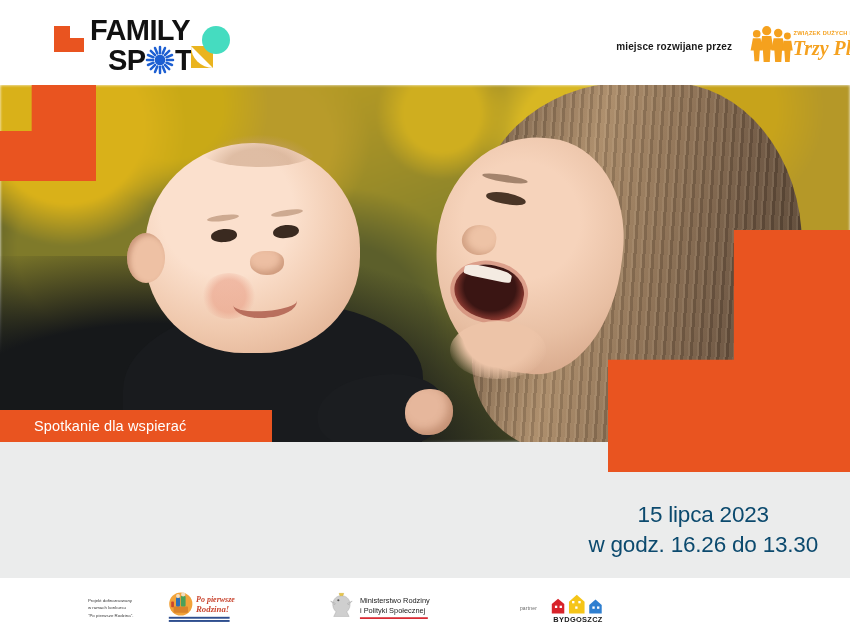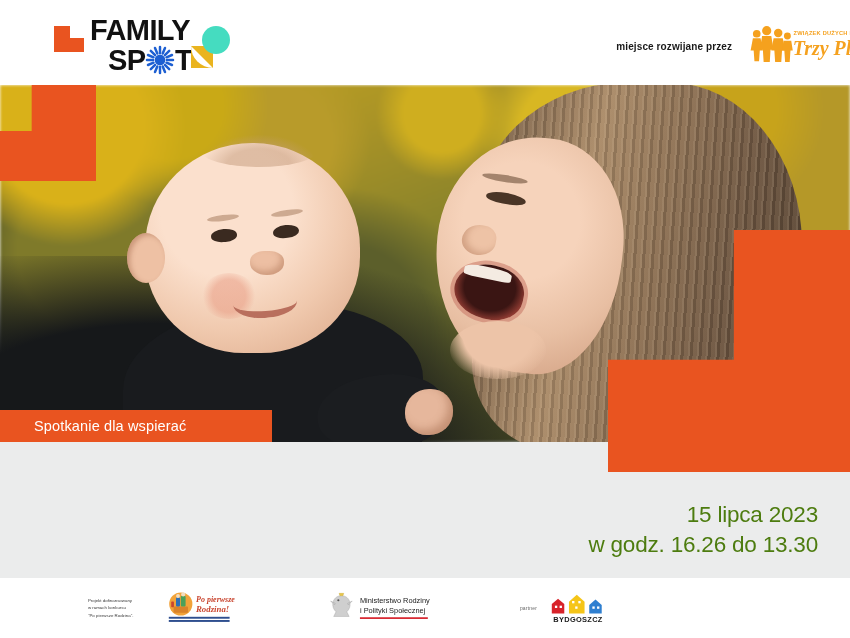--- a/index.html
+++ b/index.html
@@ -221,22 +221,22 @@
     letter-spacing:-0.55px; line-height:1.16; white-space:nowrap;
   }
   .title-sub{
     font-size:28.5px; font-weight:bold; color:#ea5520;
     letter-spacing:-0.55px; line-height:1.16; white-space:nowrap;
   }
   .when{
     position:absolute; right:32px; top:500px; text-align:right;
   }
   .when div{
-    font-size:22.5px; color:#4d7c0f; line-height:1.33;
-    letter-spacing:-0.2px; white-space:nowrap;
+    font-size:22.5px; color:#0c4a6e; line-height:1.33;
+    letter-spacing:-0.2px; white-space:nowrap;text-align:center;
   }
 
   
   .footer{
     position:absolute; left:0; top:578px; width:710px; height:60px;
     background:#ffffff;
     display:flex; align-items:center; justify-content:center; gap:0;
   }
   .f-item{ display:flex; align-items:center; }
   .f-grant-text{

